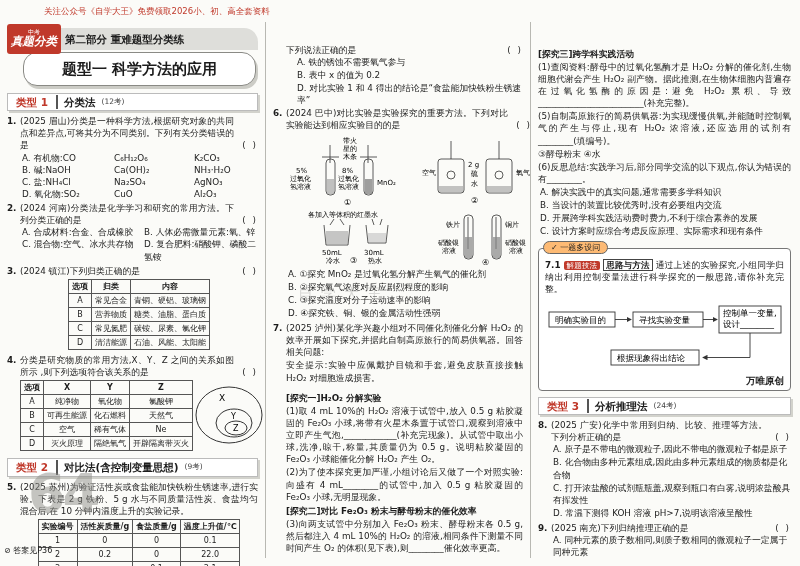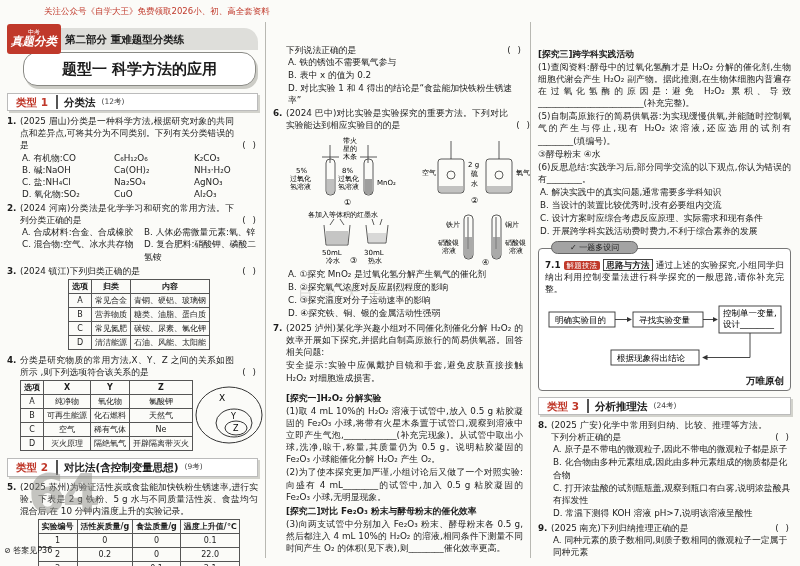--- a/index.html
+++ b/index.html
@@ -57,22 +57,22 @@
              color:#8f8f8a; opacity:.5; letter-spacing:-3px; z-index:3; }
   .ansref { position:absolute; left:4px; bottom:2px; font-size:8px; }
 
   .exp-title { font-weight:bold; margin:2px 0 1px; }
   .para { text-align:justify; margin-bottom:1px; }
   .safety { margin-bottom:8px; }
 
   
   .mbox { position:relative; border:1px solid #777; border-radius:4px; padding:10px 6px 14px;
           margin:10px 0 6px; background:#fff; }
-  .mtab { position:absolute; top:-8px; left:12px; background:#a3a3a3; border:1px solid #666;
-          border-radius:8px; padding:0 18px; font-size:8px; }
+  .mtab { position:absolute; top:-8px; left:4px; background:#fdba74; border:1px solid #666;
+          border-radius:8px; padding:0 7px; font-size:8px; }
   .badge { background:#c0392b; color:#fff; border-radius:2px; font-size:7.5px; padding:0 3px; }
   .mlabel { font-weight:bold; border:1px solid #444; padding:0 2px; font-size:8.5px; }
   .credit { position:absolute; right:6px; bottom:2px; font-weight:bold; font-size:9.5px; }
 
   .wm { position:absolute; left:298px; top:284px; font-size:15px; letter-spacing:8px;
         color:rgba(60,60,60,.18); z-index:4; }
   svg text { font-family:"DejaVu Sans","Liberation Sans",sans-serif; }
 </style>
 </head>
 <body>
@@ -264,21 +264,21 @@
 
     <div class="bigpage">64</div>
     <div class="ansref">
       <span>⊘</span>
       <span>答案见P36</span>
     </div>
   </div>
 
   <div class="col col-mid">
     <div class="stem" style="margin-left:13px;"><span>下列说法正确的是</span><span class="brk">(    )</span></div>
-    <div style="margin-left:13px;">
+    <div style="margin-left:22px;">
       <div class="optline">A. 铁的锈蚀不需要氧气参与</div>
       <div class="optline">B. 表中 x 的值为 0.2</div>
       <div class="optline">D. 对比实验 1 和 4 得出的结论是“食盐能加快铁粉生锈速率”</div>
     </div>
 
     <div class="q">
       <span class="qnum">6.</span>
       <div class="qbody">
         <div class="stem"><span>(2024 巴中)对比实验是实验探究的重要方法。下列对比实验能达到相应实验目的的是</span><span class="brk">(    )</span></div>
 
@@ -380,22 +380,22 @@
   </div>
 
   <div class="col col-right">
     <div class="exp-title">[探究三]跨学科实践活动</div>
     <div class="para">(1)查阅资料:酵母中的过氧化氢酶才是 H₂O₂ 分解的催化剂,生物细胞代谢会产生 H₂O₂ 副产物。据此推测,在生物体细胞内普遍存在过氧化氢酶的原因是:避免 H₂O₂ 累积、导致________________________(补充完整)。</div>
     <div class="para">(5)自制高原旅行的简易供氧器:为实现缓慢供氧,并能随时控制氧气的产生与停止,现有 H₂O₂ 浓溶液,还应选用的试剂有________(填编号)。</div>
     <div class="para">③酵母粉末      ④水</div>
     <div class="para">(6)反思总结:实践学习后,部分同学交流的以下观点,你认为错误的有________。</div>
     <div class="optline">A. 解决实践中的真实问题,通常需要多学科知识</div>
     <div class="optline">B. 当设计的装置比较优秀时,没有必要组内交流</div>
+    <div class="optline">D. 开展跨学科实践活动费时费力,不利于综合素养的发展</div>
     <div class="optline">C. 设计方案时应综合考虑反应原理、实际需求和现有条件</div>
-    <div class="optline">D. 开展跨学科实践活动费时费力,不利于综合素养的发展</div>
 
     <div class="mbox">
       <div class="mtab">
         <span>✓</span>
         <span>一题多设问</span>
       </div>
       <div class="para">
         <b>7.1</b>
         <span class="badge">解题技法</span>
         <span class="mlabel">思路与方法</span>

